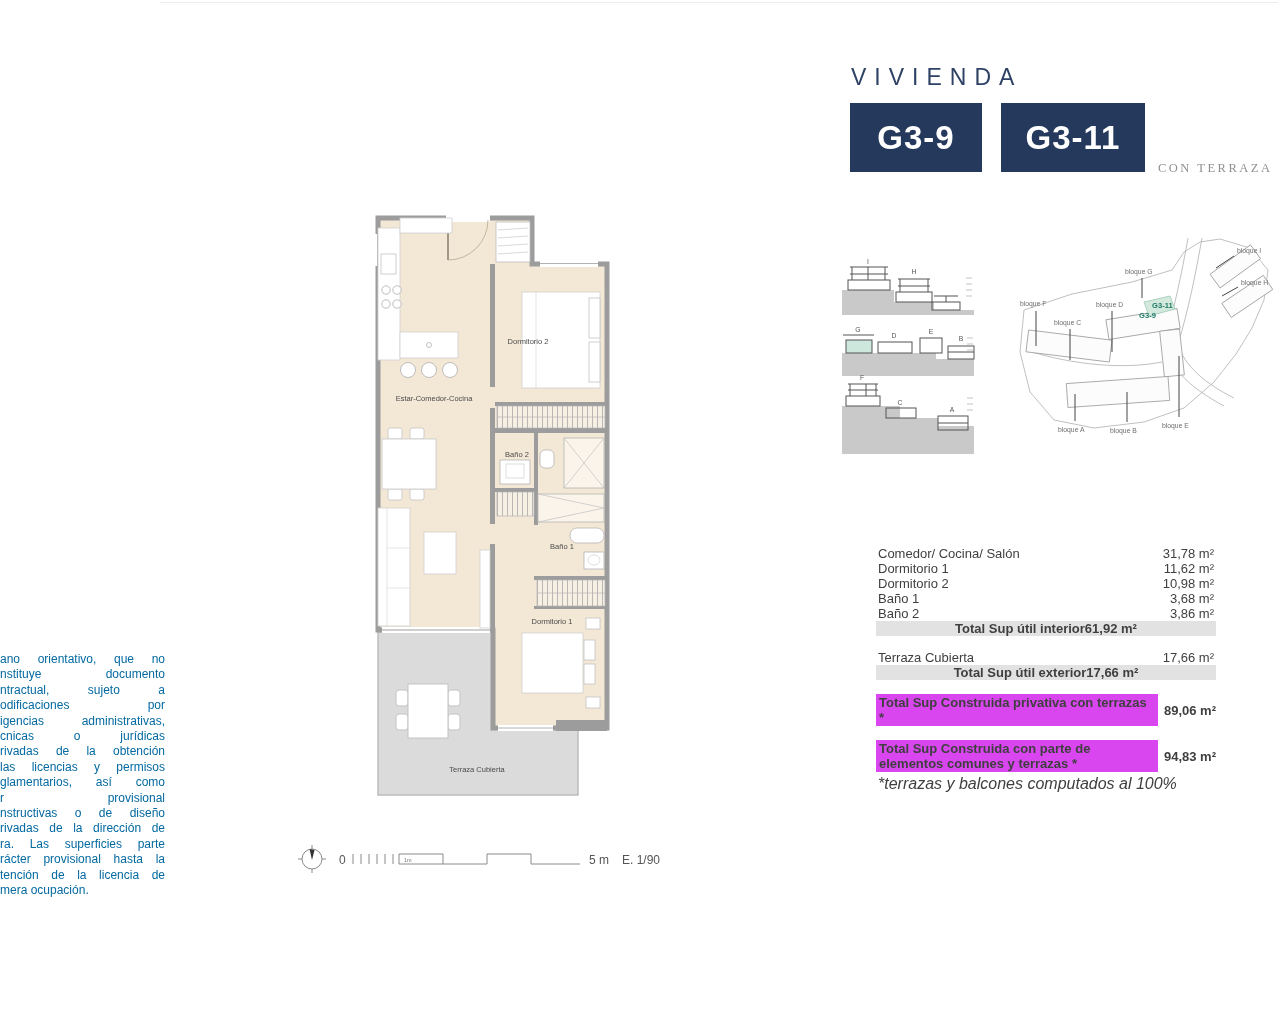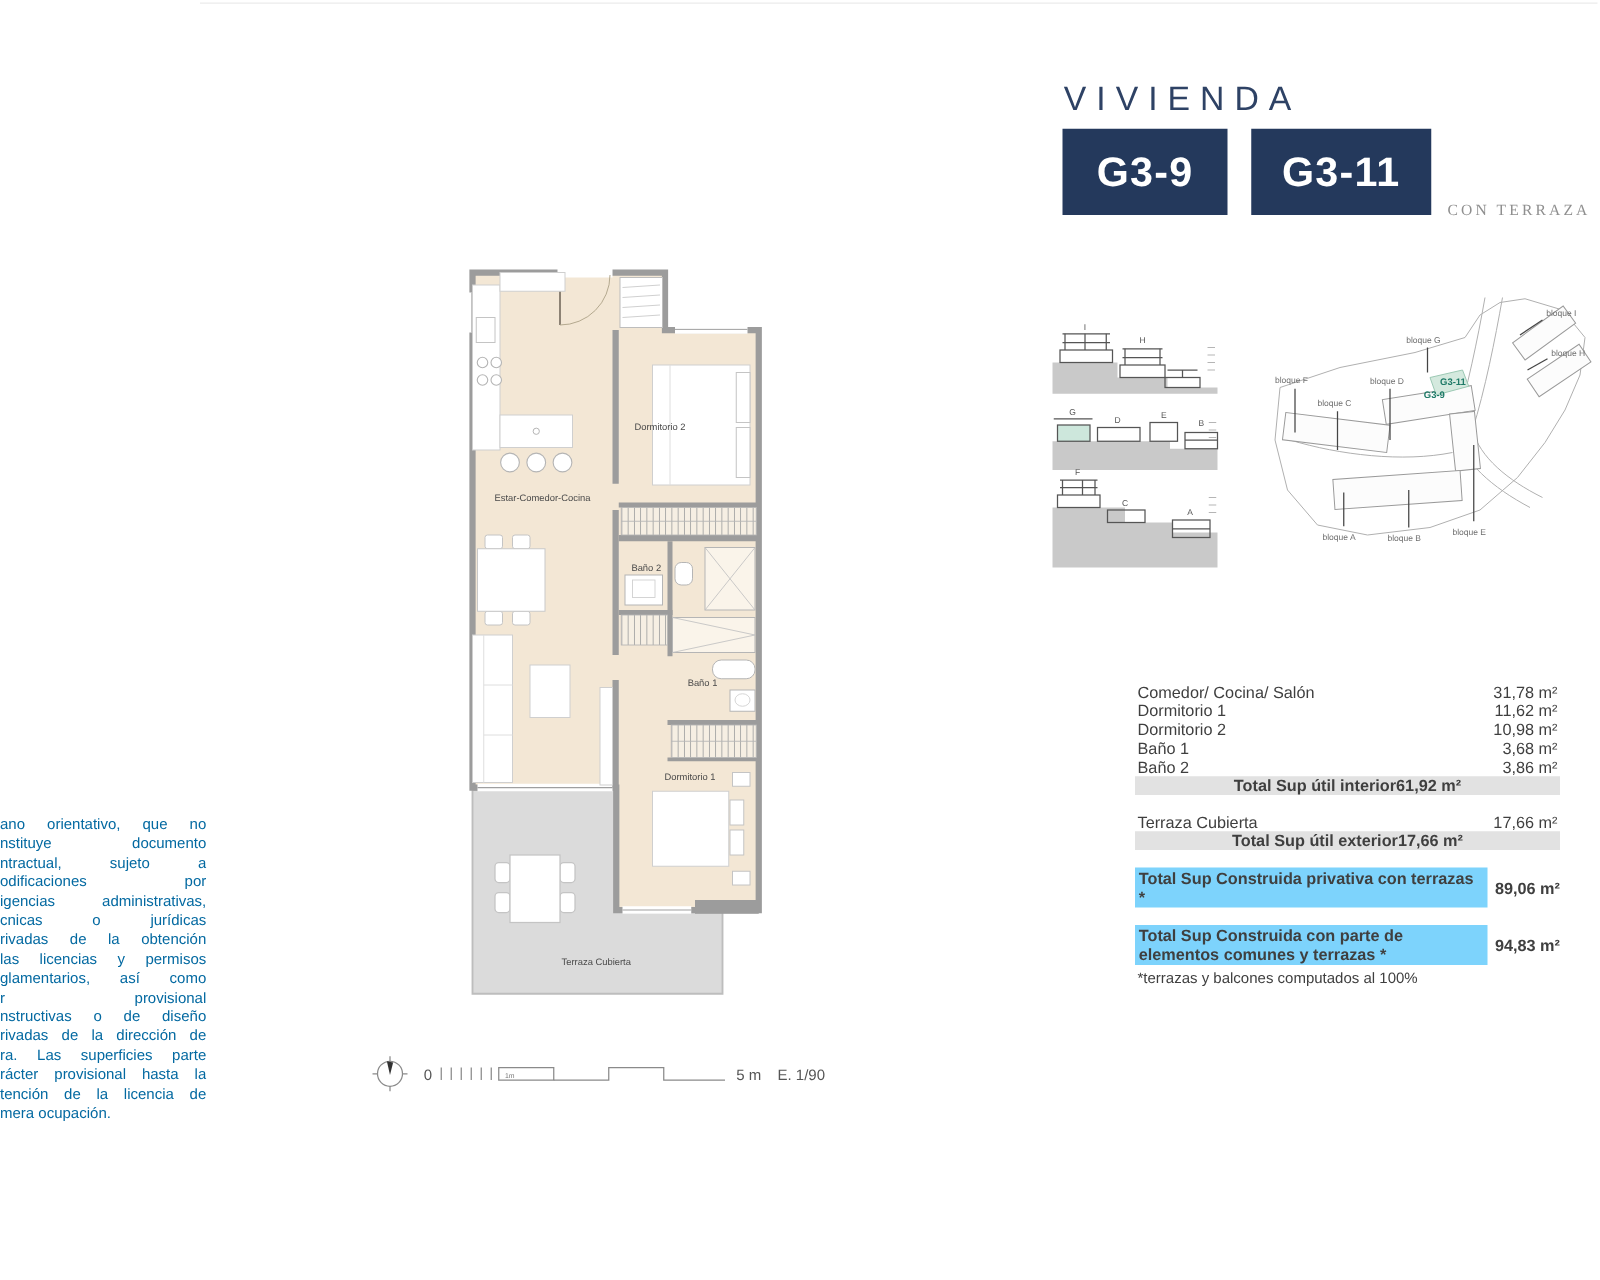--- a/index.html
+++ b/index.html
@@ -2,36 +2,36 @@
 <html><head>
 <meta charset="utf-8">
 <style>
   html,body{margin:0;padding:0;}
   body{
     width:1280px;height:1024px;position:relative;overflow:hidden;
     background:#ffffff;font-family:"Liberation Sans",sans-serif;
   }
   .abs{position:absolute;}
   
-  .viv-title{left:851px;top:64px;font-size:27px;letter-spacing:8px;color:#2E4265;font-weight:400;}
+  .viv-title{left:851px;top:64px;font-size:23px;letter-spacing:8px;color:#2E4265;font-weight:400;}
   .unit-box{top:103px;height:69px;background:#24395C;color:#fff;display:flex;align-items:center;justify-content:center;
             font-size:33px;font-weight:bold;letter-spacing:1px;}
   .unit-box.left{left:850px;width:132px;}
   .unit-box.right{left:1001px;width:144px;}
   .con-terraza{left:1158px;top:161px;width:120px;font-size:12.5px;letter-spacing:2.5px;color:#8f8f8f;font-family:Liberation Serif, serif;}
   .topline{left:160px;top:2px;width:1118px;height:1px;background:#ececec;}
   
-  .area-table{left:876px;top:546px;width:340px;font-size:13px;color:#3f3f3f;margin-left:32px;}
+  .area-table{left:876px;top:546px;width:340px;font-size:13px;color:#3f3f3f;}
   .arow{display:flex;justify-content:space-between;line-height:15px;padding:0 2px;}
   .arow.hl{background:#e2e2e2;font-weight:bold;justify-content:center;}
   .tgap{height:14px;}
   .row-split{display:flex;align-items:center;}
-  .row-split .lbl{background:#7dd3fc;font-weight:bold;width:276px;padding:1px 3px;line-height:15px;}
+  .row-split .lbl{background:#d946ef;font-weight:bold;width:276px;padding:1px 3px;line-height:15px;}
   .row-split .val{margin-left:auto;font-weight:bold;}
-  .tnote{font-size:12px;color:#3f3f3f;margin-top:3px;padding:0 2px;}
+  .tnote{font-size:16px;color:#3f3f3f;margin-top:3px;padding:0 2px;font-style:italic;}
   
   .disclaimer{left:0;top:652px;width:165px;color:#0369a1;font-size:12px;line-height:15.4px;}
   .disc-line{text-align:justify;text-align-last:justify;white-space:nowrap;overflow:hidden;}
   .disc-line:last-child{text-align-last:left;}
   
   svg text{font-family:"Liberation Sans",sans-serif;}
   .plan-label{fill:#4a4a4a;font-size:7.5px;}
   .elev-label{fill:#555;font-size:6.8px;}
   .site-label{fill:#6e6e6e;font-size:6.8px;}
   .site-unit{fill:#1E7A67;font-size:7.6px;font-weight:bold;}

